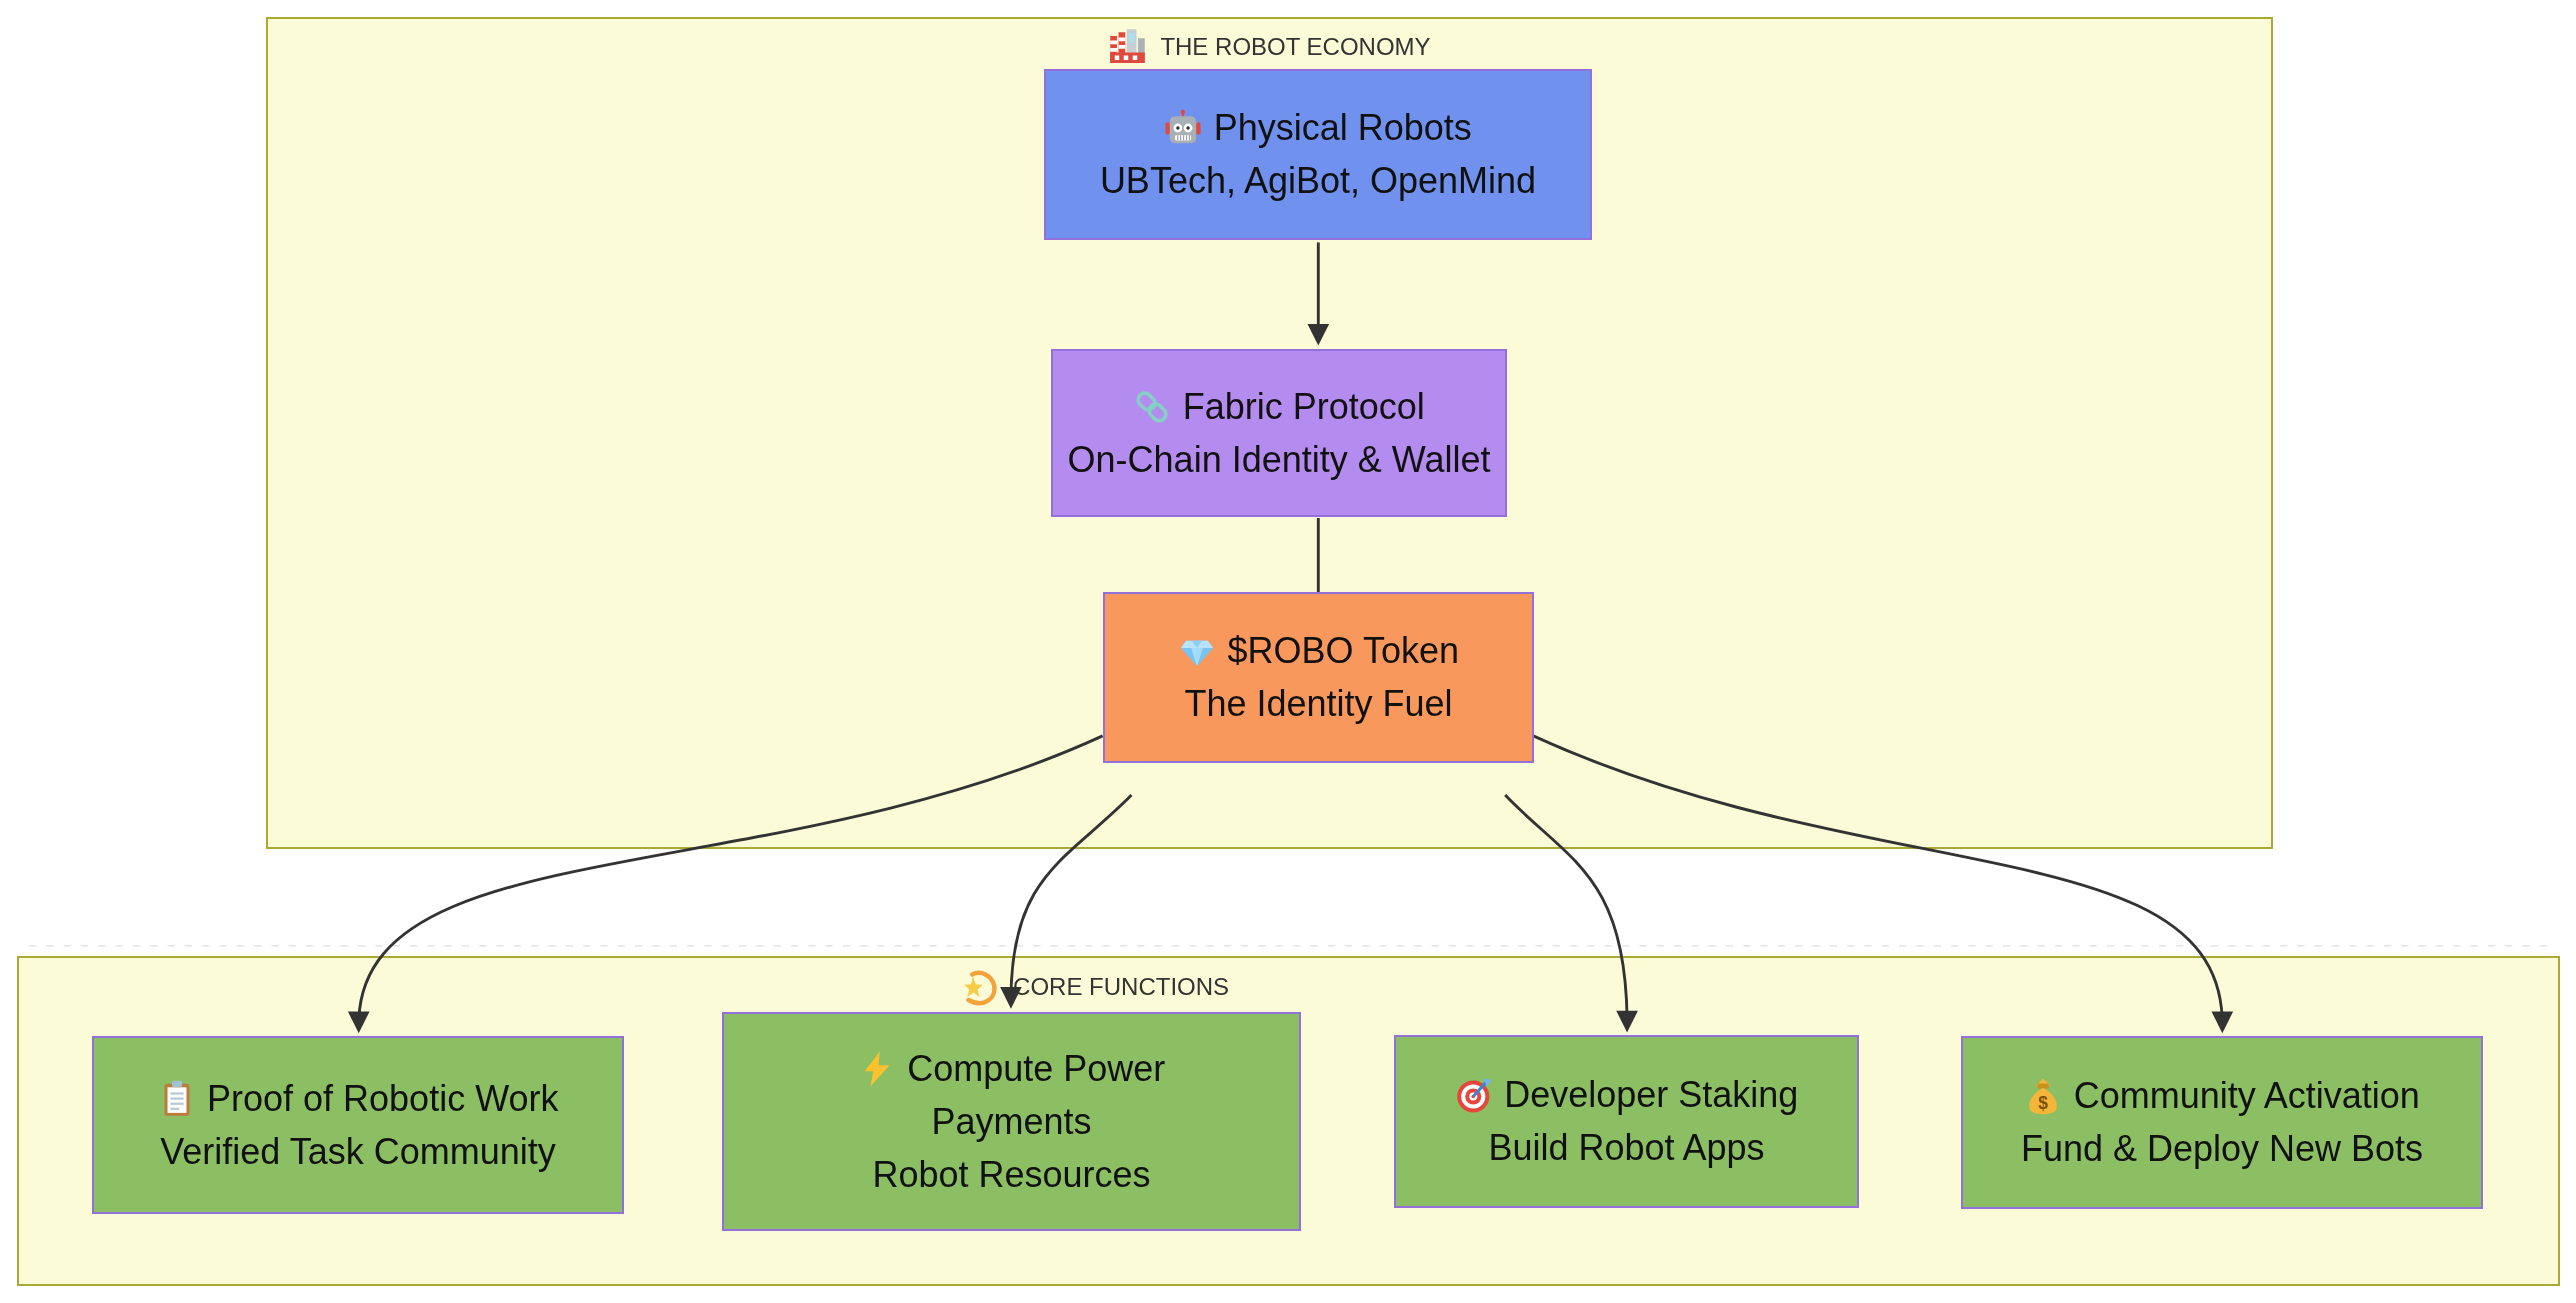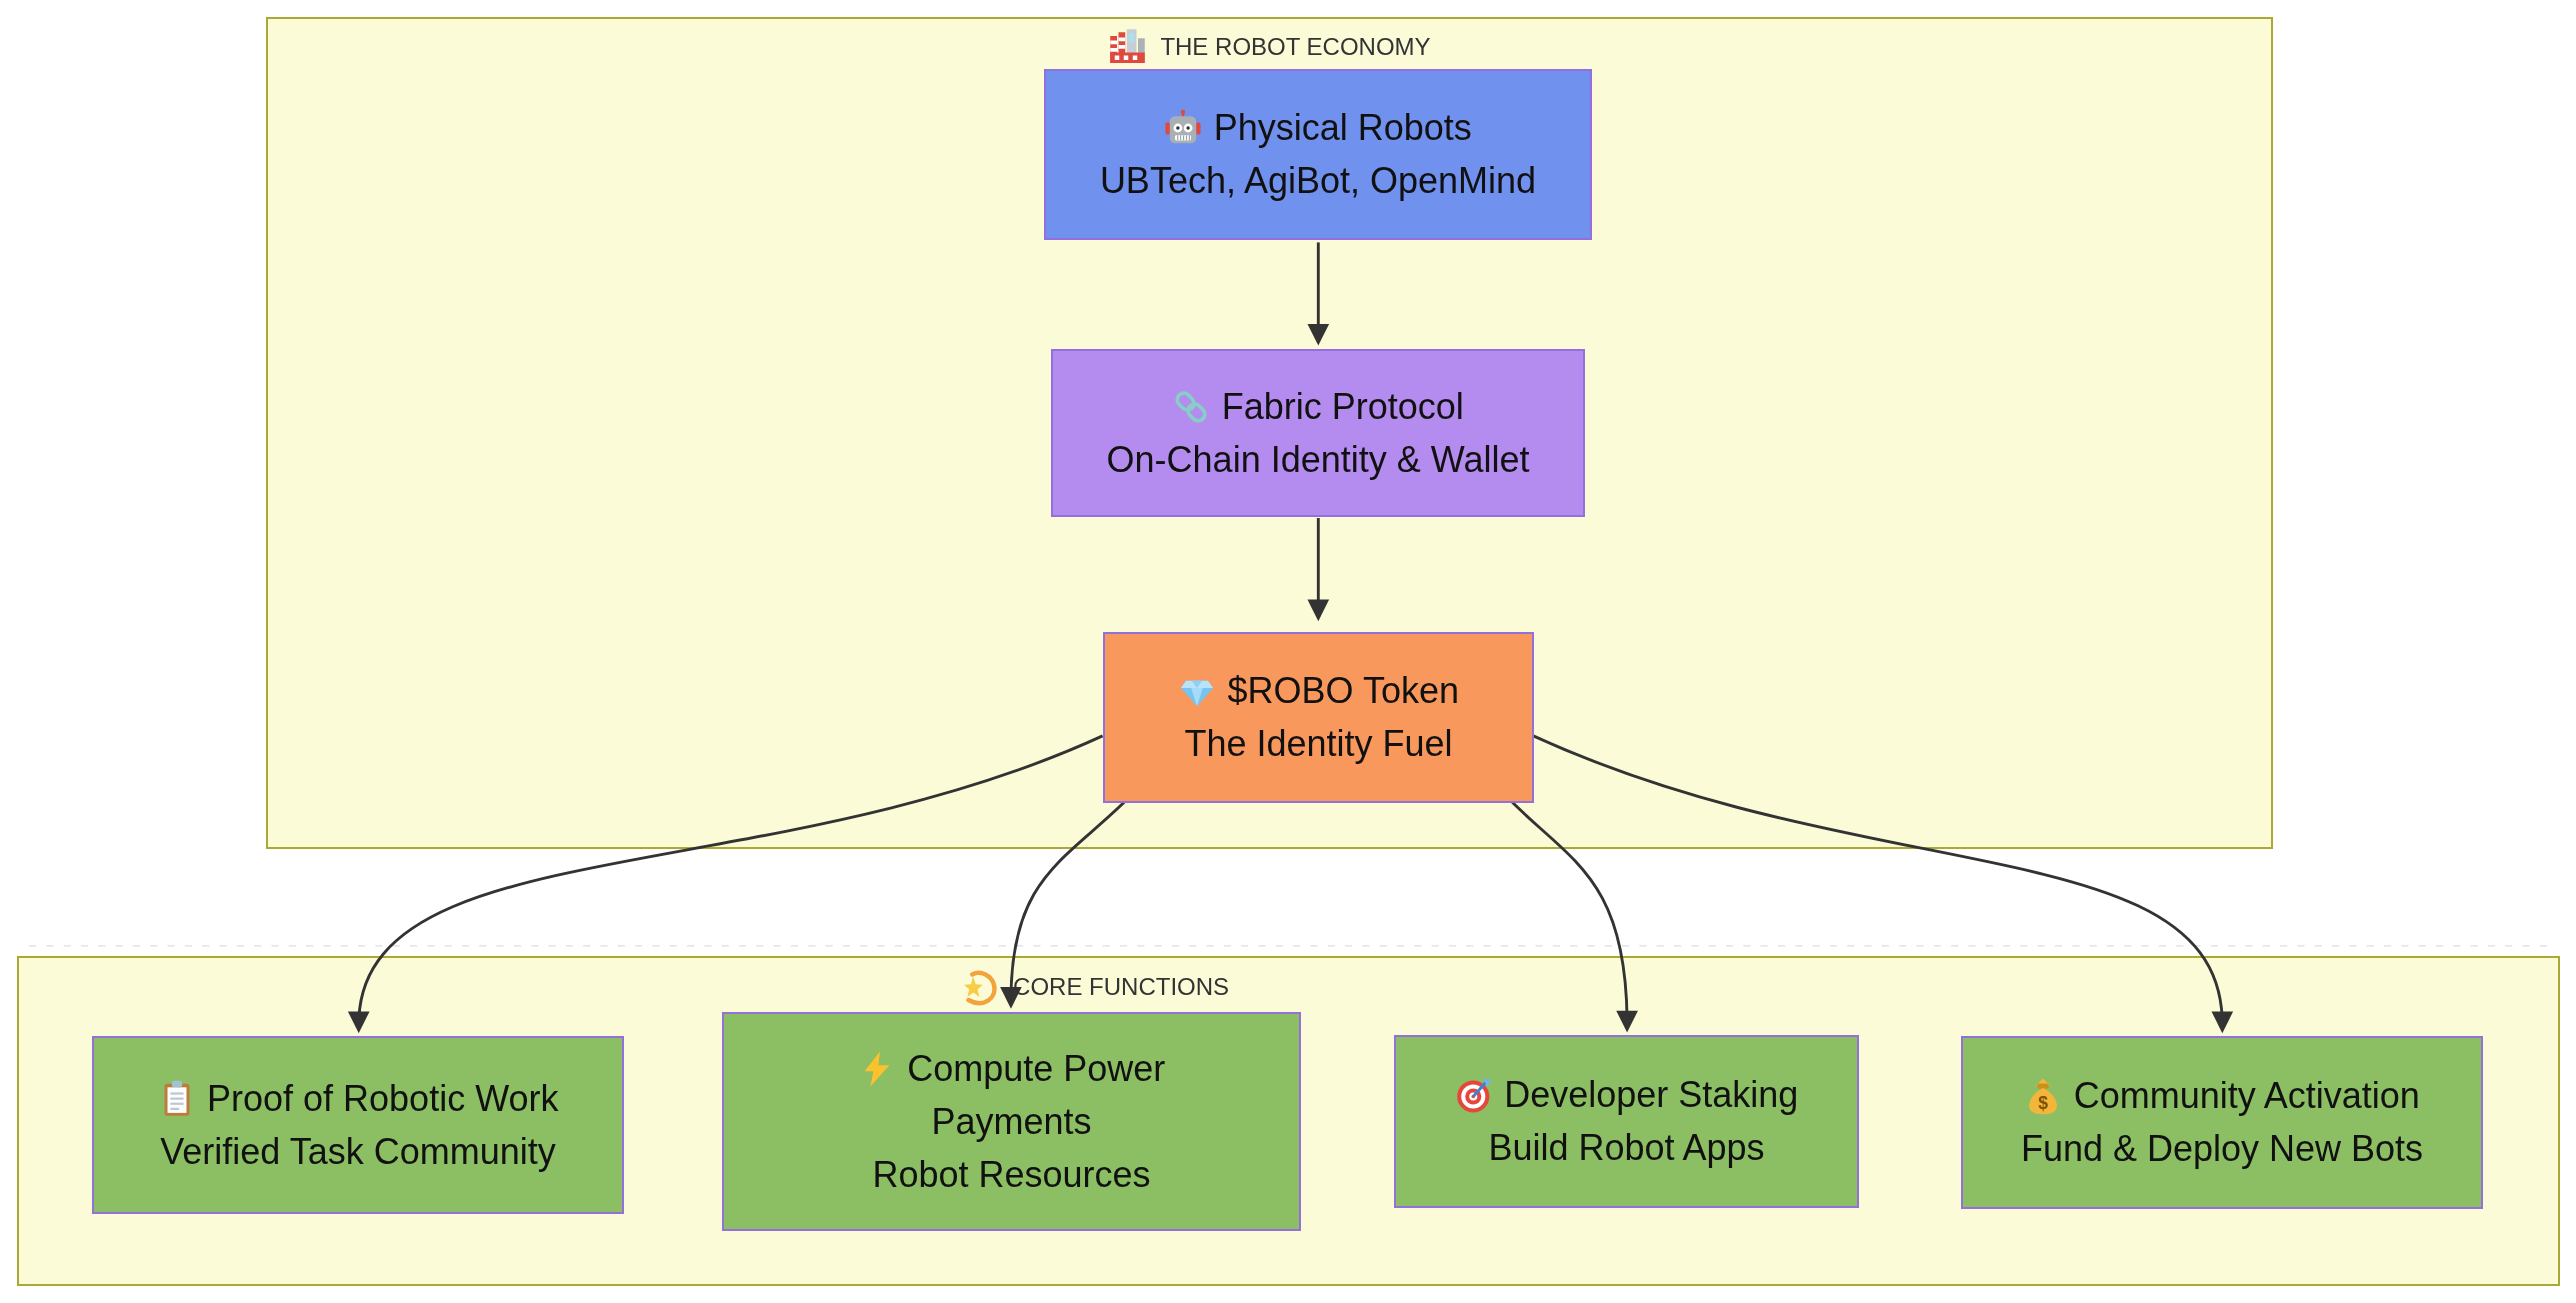--- a/index.html
+++ b/index.html
@@ -122,38 +122,38 @@
           <rect x="34" y="36" width="1.6" height="7" fill="#9aa3a8"></rect>
         </svg>
       </span>
       <span>Physical Robots</span>
     </div>
     <div class="line">
         <span>UBTech, AgiBot, OpenMind</span>
       </div>
   </div>
 
-  <div class="node n-purple" style="left:1051px;top:349px;width:534px;height:168px;">
+  <div class="node n-purple" style="left:1051px;top:349px;width:456px;height:168px;">
     <div class="line">
       <span class="icon">
         <svg width="38" height="38" viewBox="0 0 52 52">
           <g transform="rotate(-45 26 26)" fill="none" stroke="#86cfc6" stroke-width="5">
             <rect x="17" y="3" width="18" height="25" rx="9"></rect>
             <rect x="17" y="24" width="18" height="25" rx="9"></rect>
           </g>
         </svg>
       </span>
       <span>Fabric Protocol</span>
     </div>
     <div class="line">
         <span>On-Chain Identity &amp; Wallet</span>
       </div>
   </div>
 
-  <div class="node n-orange" style="left:1103px;top:632px;width:431px;height:171px;">
+  <div class="node n-orange" style="left:1103px;top:592px;width:431px;height:171px;">
     <div class="line">
       <span class="icon">
         <svg width="38" height="38" viewBox="0 0 52 52">
           <polygon points="11,12 41,12 48,22 26,47 4,22" fill="#76c4f2"></polygon>
           <polygon points="11,12 41,12 48,22 4,22" fill="#b7e3fb"></polygon>
           <polygon points="18,22 34,22 26,47" fill="#a5dbf8"></polygon>
           <polygon points="19,12 26,22 33,12" fill="#8ed0f5"></polygon>
         </svg>
       </span>
       <span>$ROBO Token</span>

